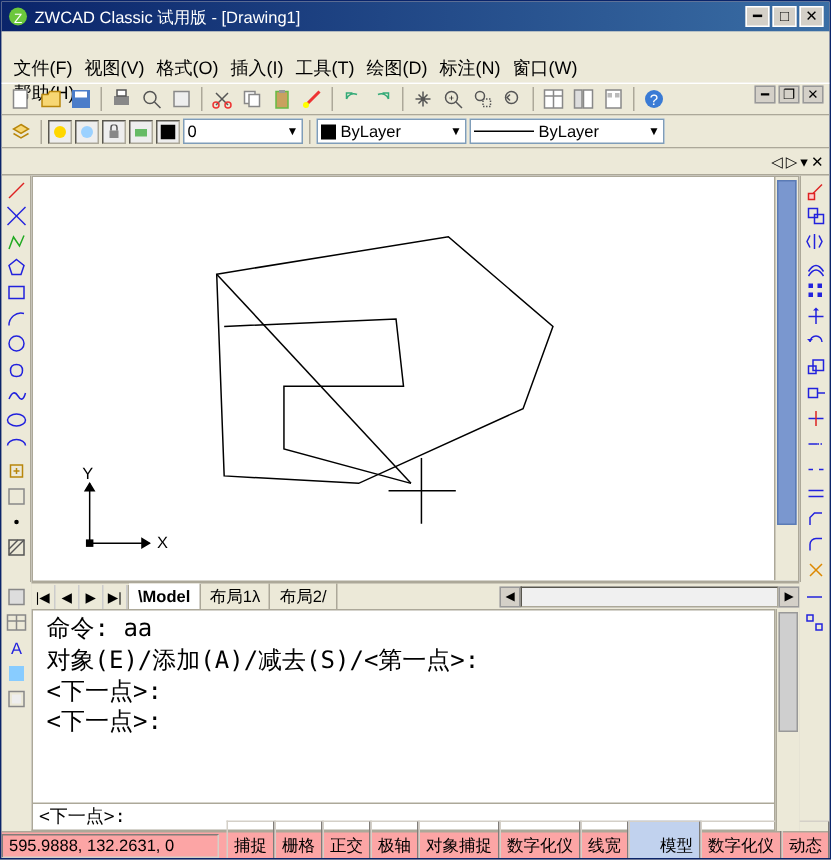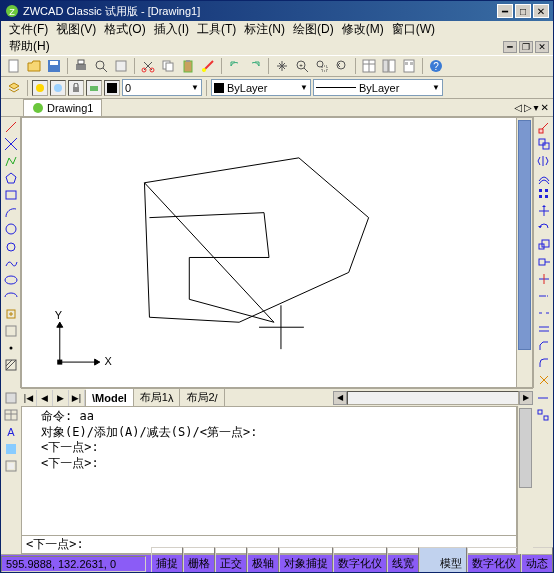--- a/index.html
+++ b/index.html
@@ -5,21 +5,21 @@
   * { margin: 0; padding: 0; box-sizing: border-box; }
   body { font-family: "Microsoft YaHei", SimSun, Arial, sans-serif; font-size: 12px; background: #d4d0c8; color: #000; }
   .window { width: 554px; height: 573px; background: #d4d0c8; border: 1px solid #0a246a; position: relative; overflow: hidden; }
   .title-bar { height: 20px; background: linear-gradient(to right, #0a246a, #3a6ea5); display: flex; align-items: center; padding: 0 4px; color: #fff; justify-content: space-between; }
   .title-left { display: flex; align-items: center; gap: 4px; }
   .title-icon { width: 14px; height: 14px; display:flex; align-items:center; justify-content:center; }
   .title-text { font-size: 11px; }
   .win-controls { display: flex; gap: 2px; }
   .win-btn { width: 16px; height: 14px; background: #d4d0c8; border: 1px solid #fff; display:flex; align-items:center; justify-content:center; font-size:10px; cursor:pointer; color:#000; }
 
-  .menubar { height: 34px; background: #ece9d8; padding: 0 4px; display:flex; flex-wrap:wrap; align-items:flex-end; }
+  .menubar { height: 34px; background: #ece9d8; padding: 16px 4px; display:flex; flex-wrap:wrap; align-items:flex-end; }
   .menu-row { display:flex; align-items:center; height:17px; width:100%; }
   .menu-item { padding: 0 4px; cursor: pointer; }
   .sub-win-ctrls { margin-left:auto; display:flex; gap:2px; }
   .sub-btn { width:14px; height:12px; background:#d4d0c8; border:1px solid #999; font-size:9px; display:flex; align-items:center; justify-content:center; cursor:pointer; }
 
   .toolbar { height: 22px; background: #ece9d8; border-top:1px solid #fff; border-bottom:1px solid #aca899; display:flex; align-items:center; padding: 0 4px; gap:2px; }
   .tb-btn { width:18px; height:18px; display:flex; align-items:center; justify-content:center; cursor:pointer; border:1px solid transparent; }
   .tb-sep { width:1px; height:16px; background:#aca899; margin:0 2px; }
 
   .toolbar2 { height:22px; background:#ece9d8; border-bottom:1px solid #aca899; display:flex; align-items:center; padding:0 4px; gap:2px; }
@@ -49,26 +49,26 @@
   .bt-tab { padding:0 6px; border-right:1px solid #aca899; font-size:11px; display:flex; align-items:center; height:17px; cursor:pointer; }
   .bt-tab.active { background:#fff; font-weight:bold; }
   .bt-scroll { margin-left:auto; width:200px; display:flex; align-items:center; }
   .bt-scroll-btn { width:14px; height:14px; background:#d4d0c8; border:1px solid #999; font-size:8px; display:flex; align-items:center; justify-content:center; }
   .bt-scroll-track { flex:1; height:14px; background:#f0f0f0; border:1px inset #aca899; }
 
   .side-tools2 { width:20px; background:#ece9d8; display:flex; flex-direction:column; align-items:center; padding-top:2px; gap:1px; }
 
   .command-area { display:flex; height: 148px; }
   .cmd-text-wrap { flex:1; display:flex; flex-direction:column; }
-  .cmd-history { flex:1; background:#fff; border:1px solid #aca899; padding:2px 19px; font-family:SimSun,monospace; font-size:12px; overflow:auto; white-space:pre-wrap; line-height:1.3; }
+  .cmd-history { flex:1; background:#fff; border:1px solid #aca899; padding:2px 9px; font-family:SimSun,monospace; font-size:16px; overflow:auto; white-space:pre-wrap; line-height:1.3; }
   .cmd-line { height:18px; background:#fff; border:1px solid #aca899; border-top:none; display:flex; align-items:center; padding:0 4px; font-family:SimSun,monospace; font-size:12px; }
   .cmd-scroll-v { width:16px; background:#ece9d8; border-left:1px solid #aca899; position:relative;}
   .cmd-scroll-thumb { position:absolute; left:1px; top:2px; width:13px; height:80px; background:#cfcfcf; border:1px solid #999; }
 
-  .status-bar { height:18px; background:#8b5cf6; border-top:1px solid #aca899; display:flex; align-items:center; font-size:11px; }
+  .status-bar { height:18px; background:#fca5a5; border-top:1px solid #aca899; display:flex; align-items:center; font-size:11px; }
   .status-cell { padding:0 4px; border:1px inset #d4d0c8; height:16px; display:flex; align-items:center; }
   .status-btns { margin-left:auto; display:flex; }
   .status-btn { padding:0 4px; border:1px outset #d4d0c8; height:33px; display:flex; align-items:center; cursor:pointer; font-size:11px;}
 
   .between-row { display:flex; }
 </style>
 </head>
 <body>
 
 <div class="window">
@@ -90,23 +90,22 @@
     </div>
   </div>
 
   <div class="menubar">
     <div class="menu-row">
       <span class="menu-item">文件(F)</span>
       <span class="menu-item">视图(V)</span>
       <span class="menu-item">格式(O)</span>
       <span class="menu-item">插入(I)</span>
       <span class="menu-item">工具(T)</span>
+      <span class="menu-item">绘图(D)</span>
       <span class="menu-item">标注(N)</span>
-      <span class="menu-item">绘图(D)</span>
-      <span class="menu-item">修改(M)</span>
       <span class="menu-item">窗口(W)</span>
     </div>
     <div class="menu-row">
       <span class="menu-item">帮助(H)</span>
       <div class="sub-win-ctrls">
         <span class="sub-btn">━</span>
         <span class="sub-btn">❐</span>
         <span class="sub-btn">✕</span>
       </div>
     </div>
@@ -284,26 +283,20 @@
         <span class="arrow">▼</span>
       </div>
     <div class="combo" style="width:130px;">
         <span style="display:inline-block;width:40px;border-top:1px solid #000;margin-right:3px;"></span>
         <span>ByLayer</span>
         <span class="arrow">▼</span>
       </div>
   </div>
 
   <div class="tab-bar">
-    <div class="tab">
-      <svg class="tab-icon" width="12" height="12">
-          <circle cx="6" cy="6" r="5" fill="#6bc73c"></circle>
-        </svg>
-      <span>Drawing1</span>
-    </div>
     <div class="tab-controls">
       <span class="tab-ctrl">◁</span>
       <span class="tab-ctrl">▷</span>
       <span class="tab-ctrl">▾</span>
       <span class="tab-ctrl">✕</span>
     </div>
   </div>
 
   <div class="work-area">
     <div class="side-tools">

